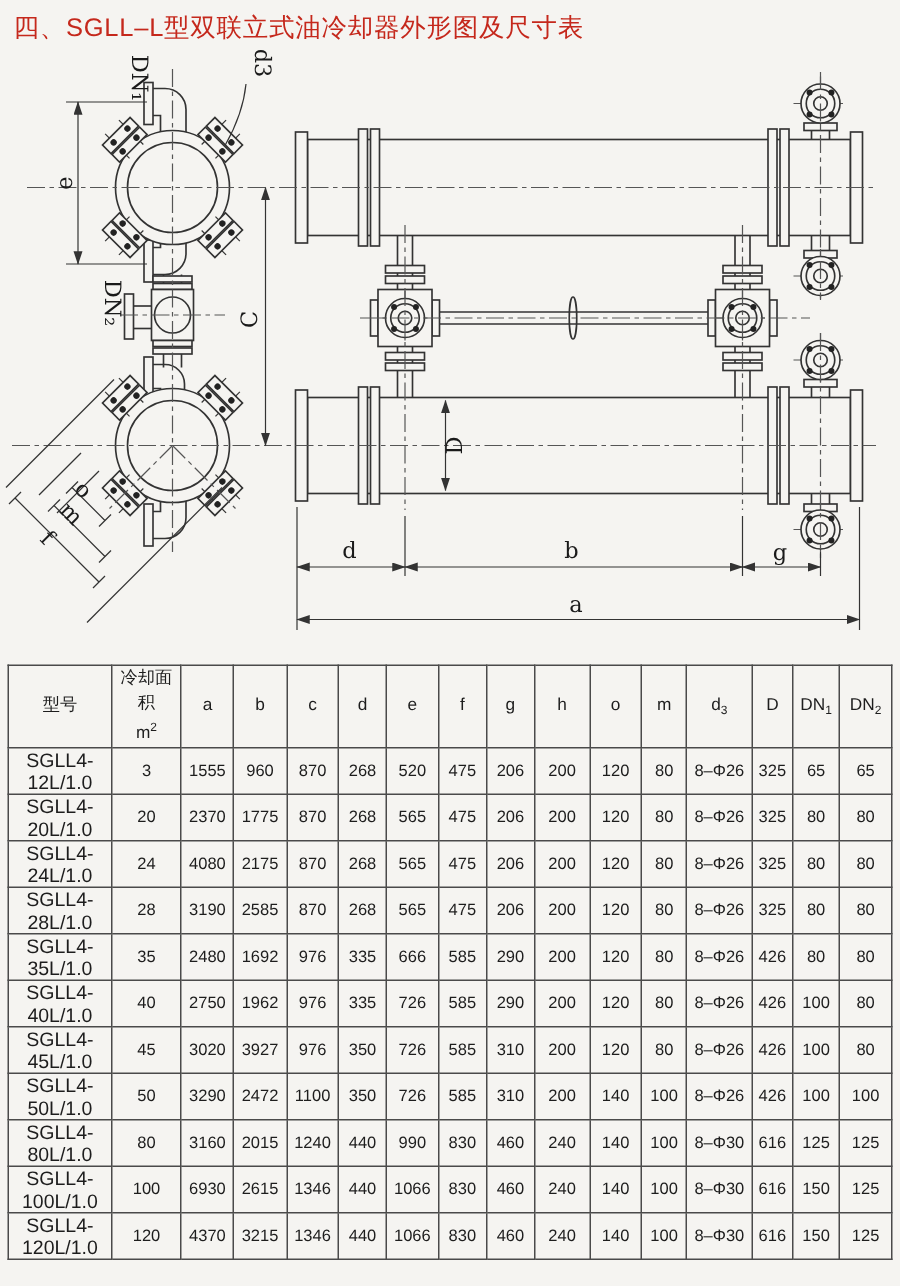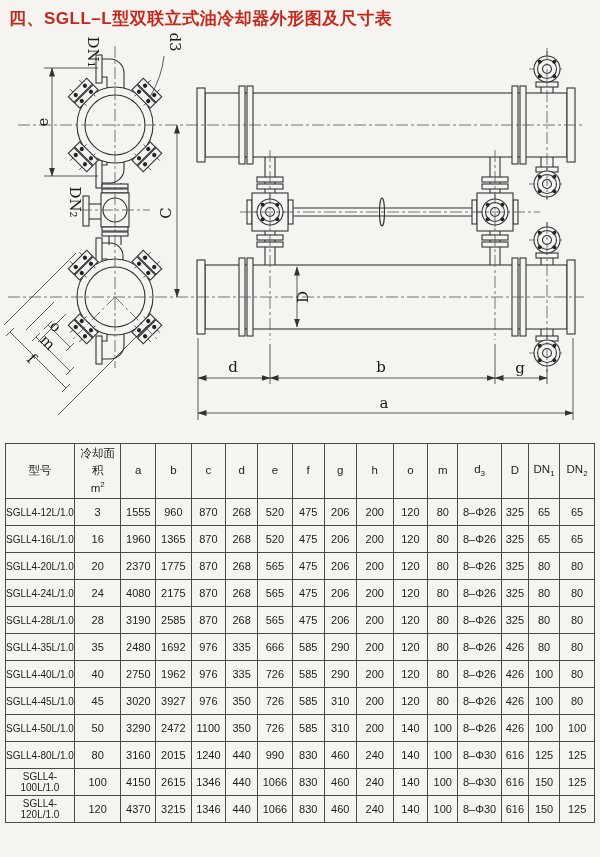--- a/index.html
+++ b/index.html
@@ -1,35 +1,35 @@
 <!DOCTYPE html>
 <html><head>
 <meta charset="utf-8">
 <style>
   html,body{margin:0;padding:0;}
   .sheet{position:relative;width:600px;height:857px;background:#f5f4f1;overflow:hidden;
          font-family:"Liberation Sans","DejaVu Sans",sans-serif;}
-  .title{position:absolute;left:9px;top:7px;font-size:17px;font-weight:bold;color:#c5281c;
+  .title{position:absolute;left:9px;top:7px;font-size:17px;font-weight:normal;color:#c5281c;
          letter-spacing:.5px;white-space:nowrap;}
   svg.drawing{position:absolute;left:0;top:0;}
   .ln{stroke:#333;fill:none;stroke-width:1.1;}
   .lnthin{stroke:#333;fill:none;stroke-width:.8;}
   .bg{fill:#f5f4f1;stroke:#333;stroke-width:1.1;}
   .cl{stroke:#555;stroke-width:.8;fill:none;stroke-dasharray:12 3 3 3;}
   .dot{fill:#222;stroke:none;}
   .dim{stroke:#333;stroke-width:.8;fill:none;}
   text.dlabel{font-family:"DejaVu Serif","Liberation Serif",serif;font-size:15px;fill:#1a1a1a;}
   table.dims{position:absolute;left:5px;top:443px;width:590px;border-collapse:collapse;
              table-layout:fixed;background:#f5f4f1;}
   table.dims th,table.dims td{border:1px solid #4a4a4a;text-align:center;vertical-align:middle;
              padding:0;color:#1d1d1d;font-weight:normal;overflow:hidden;}
   table.dims{border:1.5px solid #333;}
   table.dims th{height:54px;font-size:11.5px;line-height:1.5;}
   table.dims td{height:26px;font-size:11px;}
-  table.dims td.model{font-size:10px;}
+  table.dims td.model{font-size:13px;}
   sub{font-size:8px;} sup{font-size:8px;}
 </style>
 </head>
 <body>
 
 <div class="sheet">
 
   <svg class="drawing" width="600" height="440" viewBox="0 0 600 440">
     <defs>
       <marker id="arr" markerWidth="10" markerHeight="8" refX="8.5" refY="3" orient="auto-start-reverse" markerUnits="userSpaceOnUse">
@@ -279,38 +279,20 @@
           <td>206</td>
           <td>200</td>
           <td>120</td>
           <td>80</td>
           <td>8–Φ26</td>
           <td>325</td>
           <td>65</td>
           <td>65</td>
         </tr>
         <tr>
-          <td class="model">SGLL4-16L/1.0</td>
-          <td>16</td>
-          <td>1960</td>
-          <td>1365</td>
-          <td>870</td>
-          <td>268</td>
-          <td>520</td>
-          <td>475</td>
-          <td>206</td>
-          <td>200</td>
-          <td>120</td>
-          <td>80</td>
-          <td>8–Φ26</td>
-          <td>325</td>
-          <td>65</td>
-          <td>65</td>
-        </tr>
-        <tr>
           <td class="model">SGLL4-20L/1.0</td>
           <td>20</td>
           <td>2370</td>
           <td>1775</td>
           <td>870</td>
           <td>268</td>
           <td>565</td>
           <td>475</td>
           <td>206</td>
           <td>200</td>
@@ -443,21 +425,21 @@
           <td>140</td>
           <td>100</td>
           <td>8–Φ30</td>
           <td>616</td>
           <td>125</td>
           <td>125</td>
         </tr>
         <tr>
           <td class="model">SGLL4-100L/1.0</td>
           <td>100</td>
-          <td>4150</td>
+          <td>6930</td>
           <td>2615</td>
           <td>1346</td>
           <td>440</td>
           <td>1066</td>
           <td>830</td>
           <td>460</td>
           <td>240</td>
           <td>140</td>
           <td>100</td>
           <td>8–Φ30</td>

